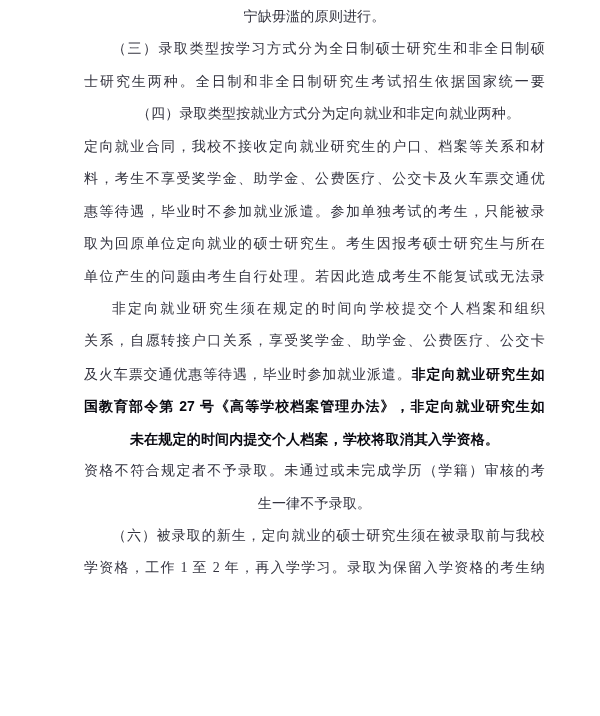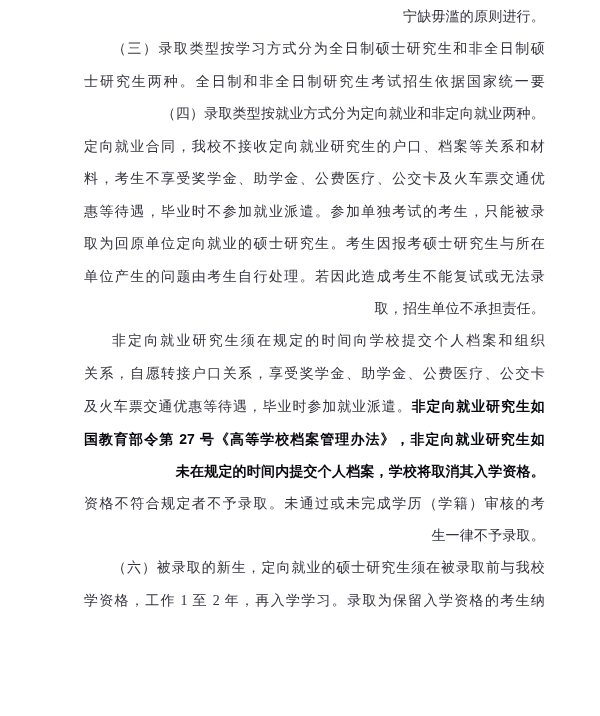--- a/index.html
+++ b/index.html
@@ -24,21 +24,21 @@
     background: var(--bg);
     overflow: hidden;
   }
   .line {
     height: 32.45px;
     line-height: 32.45px;
     font-size: 14px;
     letter-spacing: 0.2px;
     color: var(--text);
     overflow: hidden;
-    text-align: right;
+    text-align: center;
   }
   .line.j {
     text-align: justify;
     text-align-last: justify;
   }
   .line.ind {
     text-indent: 2em;
   }
   .run { color: var(--text); }
   .run.b {
@@ -54,21 +54,20 @@
   <div>
       <div class="line"><span class="run">宁缺毋滥的原则进行。</span></div>
       <div class="line ind j"><span class="run">（三）录取类型按学习方式分为全日制硕士研究生和非全日制硕</span></div>
       <div class="line j"><span class="run">士研究生两种。全日制和非全日制研究生考试招生依据国家统一要</span></div>
       <div class="line ind"><span class="run">（四）录取类型按就业方式分为定向就业和非定向就业两种。</span></div>
       <div class="line j"><span class="run">定向就业合同，我校不接收定向就业研究生的户口、档案等关系和材</span></div>
       <div class="line j"><span class="run">料，考生不享受奖学金、助学金、公费医疗、公交卡及火车票交通优</span></div>
       <div class="line j"><span class="run">惠等待遇，毕业时不参加就业派遣。参加单独考试的考生，只能被录</span></div>
       <div class="line j"><span class="run">取为回原单位定向就业的硕士研究生。考生因报考硕士研究生与所在</span></div>
       <div class="line j"><span class="run">单位产生的问题由考生自行处理。若因此造成考生不能复试或无法录</span></div>
-      <div class="line"><span class="run">取，招生单位不承担责任。</span></div>
       <div class="line ind j"><span class="run">非定向就业研究生须在规定的时间向学校提交个人档案和组织</span></div>
       <div class="line j"><span class="run">关系，自愿转接户口关系，享受奖学金、助学金、公费医疗、公交卡</span></div>
       <div class="line j"><span class="run">及火车票交通优惠等待遇，毕业时参加就业派遣。</span><span class="run b">非定向就业研究生如</span></div>
       <div class="line j"><span class="run b">国教育部令第 27 号《高等学校档案管理办法》，非定向就业研究生如</span></div>
       <div class="line"><span class="run b">未在规定的时间内提交个人档案，学校将取消其入学资格。</span></div>
       <div class="line j"><span class="run">资格不符合规定者不予录取。未通过或未完成学历（学籍）审核的考</span></div>
       <div class="line"><span class="run">生一律不予录取。</span></div>
       <div class="line ind j"><span class="run">（六）被录取的新生，定向就业的硕士研究生须在被录取前与我校</span></div>
       <div class="line j"><span class="run">学资格，工作 1 至 2 年，再入学学习。录取为保留入学资格的考生纳</span></div>
     </div>

